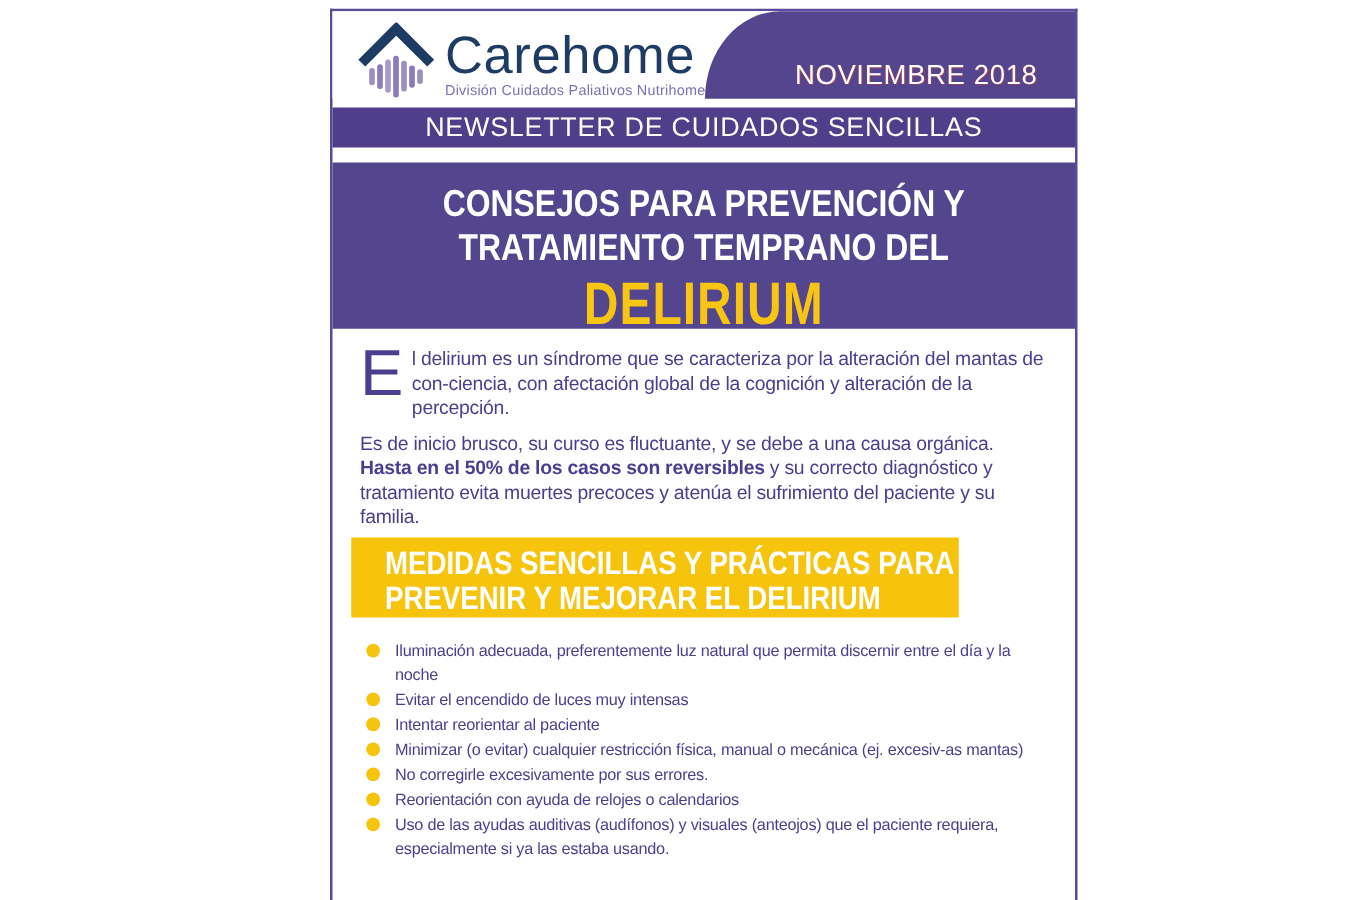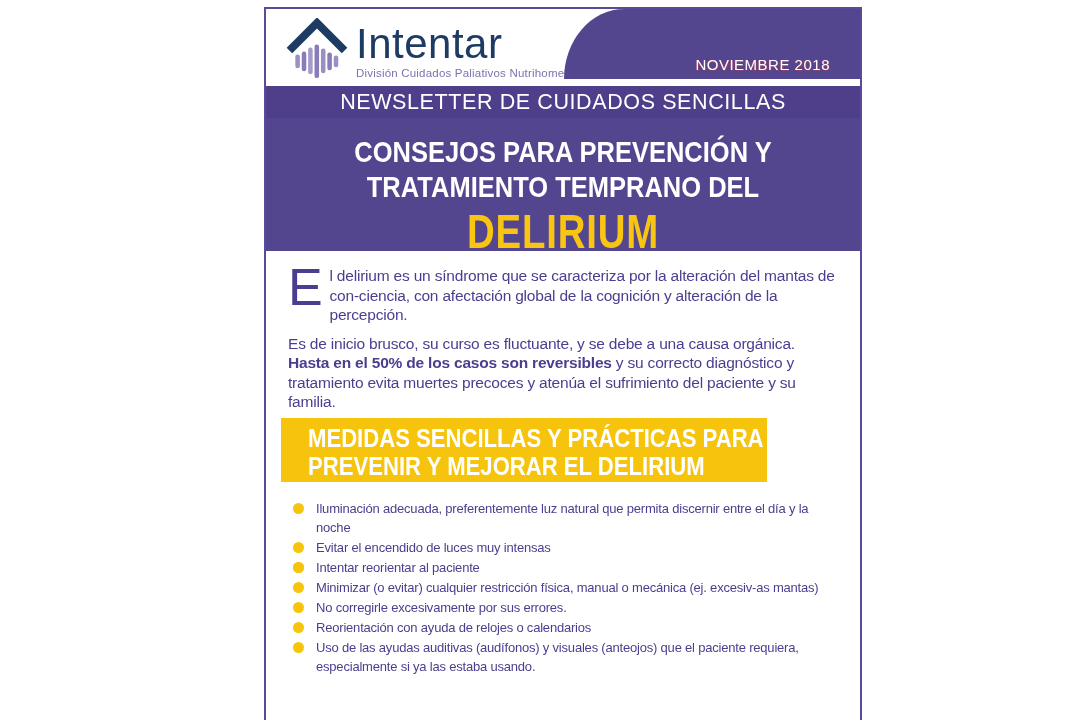--- a/index.html
+++ b/index.html
@@ -16,30 +16,30 @@
   .logo { position:absolute; left:20px; top:9px; display:flex; align-items:flex-start; }
   .logo svg { width:62px; height:63px; flex:0 0 auto; }
   .logo-text { margin-left:8px; margin-top:5px; }
   .logo-name { font-size:42px; line-height:42px; color:#1E3C63; letter-spacing:0.5px; }
   .logo-sub  { font-size:11.5px; line-height:14px; color:#7C72B0; margin-top:1px; letter-spacing:0.2px; }
 
   .issue { position:absolute; top:0; right:0; width:296px; height:70px;
            background:#54458F; border-top-left-radius:62px 72px;
            display:flex; align-items:flex-end; justify-content:flex-end;
            padding:0 30px 6px 0; }
-  .issue span { color:#ffffff; font-size:15px; letter-spacing:0.5px;
+  .issue span { color:#ffffff; font-size:22px; letter-spacing:0.5px;
                 text-shadow:1px 1px 0 rgba(205,55,55,.45), -1px 0 0 rgba(205,55,55,.25); }
 
   
   .newsbar { margin-top:7px; height:32px; background:#4F3F8B;
              display:flex; align-items:center; justify-content:center; }
   .newsbar span { color:#ffffff; font-size:21.5px; letter-spacing:0.6px; }
 
   
-  .titleblock { margin-top:0; height:133px; background:#54458F;
+  .titleblock { margin-top:12px; height:133px; background:#54458F;
                 text-align:center; padding-top:16px; overflow:hidden; }
   .titleblock .t1, .titleblock .t2 {
       color:#ffffff; font-weight:bold; font-size:30px; line-height:35px;
       transform:scaleX(.85); transform-origin:50% 50%; white-space:nowrap; }
   .titleblock .t3 {
       color:#F8C513; font-weight:bold; font-size:48px; line-height:50px; margin-top:3px;
       transform:scaleX(.80); transform-origin:50% 50%; white-space:nowrap; letter-spacing:1px; }
 
   
   .intro { padding:15px 20px 0 22px; color:#4B3E8F; font-size:15.5px;
@@ -75,21 +75,21 @@
           <polyline points="3,33 31,5 59,33" fill="none" stroke="#1E3C63" stroke-width="8" stroke-linejoin="miter"></polyline>
           <rect x="9" y="37" width="4.6" height="14" rx="2.2" fill="#9C8FC2"></rect>
           <rect x="15.5" y="34" width="4.6" height="20" rx="2.2" fill="#8A7CB8"></rect>
           <rect x="22" y="30" width="4.6" height="27" rx="2.2" fill="#A59AC9"></rect>
           <rect x="28.5" y="27" width="4.6" height="34" rx="2.2" fill="#8A7CB8"></rect>
           <rect x="35" y="31" width="4.6" height="25" rx="2.2" fill="#9C8FC2"></rect>
           <rect x="41.5" y="35" width="4.6" height="18" rx="2.2" fill="#8A7CB8"></rect>
           <rect x="48" y="38" width="4.6" height="12" rx="2.2" fill="#9C8FC2"></rect>
         </svg>
         <div class="logo-text">
-          <div class="logo-name">Intentar</div>
+          <div class="logo-name">Carehome</div>
           <div class="logo-sub">División Cuidados Paliativos Nutrihome*</div>
         </div>
       </div>
       <div class="issue">
         <span>NOVIEMBRE 2018</span>
       </div>
     </div>
 
     <div class="newsbar">
       <span>NEWSLETTER DE CUIDADOS SENCILLAS</span>

